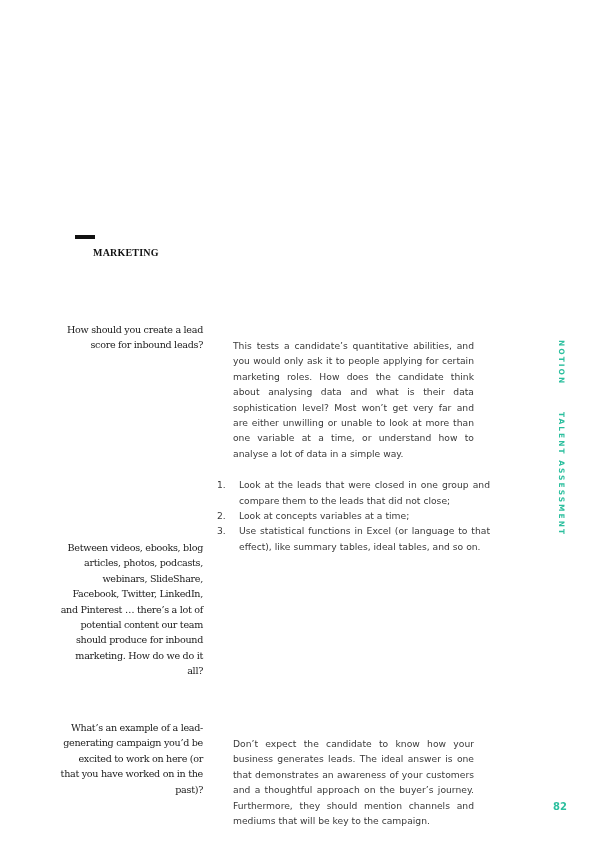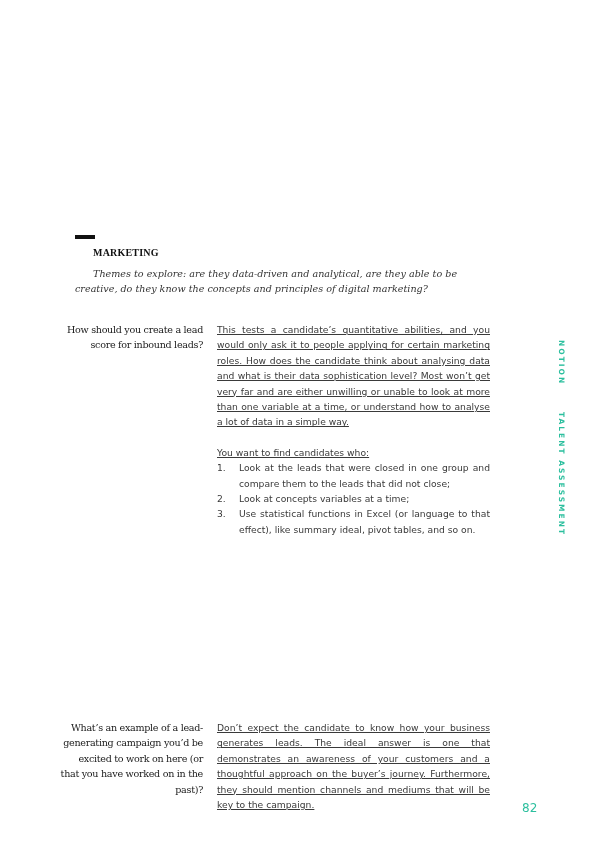--- a/index.html
+++ b/index.html
@@ -69,21 +69,21 @@
     .answer {
       margin-left: 14px;
       width: 273px;
       font-family: "DejaVu Sans", sans-serif;
       font-size: 9.2px;
       line-height: 15.4px;
       color: #3a3a3a;
       text-align: justify;
       flex: none;
     }
-    .answer p { margin: 0; text-decoration: underline; }
+    .answer p { margin: 16px; }
     .answer p + p { margin-top: 15px; }
     .answer ol {
       margin: 0;
       padding: 0;
       list-style: none;
     }
     .answer ol li {
       display: flex;
     }
     .answer ol li .num {
@@ -108,62 +108,61 @@
     .side-notion {
       left: 557px;
       top: 340px;
     }
     .side-talent {
       left: 557px;
       top: 412px;
     }
     .page-number {
       position: absolute;
-      left: 522px;
+      left: 553px;
       top: 801px;
       font-family: "DejaVu Sans", sans-serif;
-      font-weight: normal;
-      font-size: 12px;
+      font-weight: bold;
+      font-size: 10px;
       color: #2cbf9e;
     }
   </style>
 </head>
 <body>
 
 <div class="page">
 
   <div class="rule"></div>
 
   <div class="section-title">MARKETING</div>
 
-  <div class="intro">Themes to explore: are they data-driven and analytical, are they able to be creative, do they know the concepts and principles of digital marketing?</div>
 
   <div class="qa" style="top:322px;">
     <div class="question">How should you create a lead score for inbound leads?</div>
     <div class="answer">
       <p>This tests a candidate’s quantitative abilities, and you would only ask it to people applying for certain marketing roles. How does the candidate think about analysing data and what is their data sophistication level? Most won’t get very far and are either unwilling or unable to look at more than one variable at a time, or understand how to analyse a lot of data in a simple way.</p>
-      <p>You want to find candidates who:</p>
       <ol>
         <li>
           <span class="num">1.</span>
           <span class="txt">Look at the leads that were closed in one group and compare them to the leads that did not close;</span>
         </li>
         <li>
           <span class="num">2.</span>
           <span class="txt">Look at concepts variables at a time;</span>
         </li>
         <li>
           <span class="num">3.</span>
-          <span class="txt">Use statistical functions in Excel (or language to that effect), like summary ideal, pivot tables, and so on.</span>
+          <span class="txt">Use statistical functions in Excel (or language to that effect), like summary tables, ideal tables, and so on.</span>
         </li>
       </ol>
     </div>
   </div>
 
   <div class="qa" style="top:540px;">
+    <div class="question">Between videos, ebooks, blog articles, photos, podcasts, webinars, SlideShare, Facebook, Twitter, LinkedIn, and Pinterest … there’s a lot of potential content our team should produce for inbound marketing. How do we do it all?</div>
   </div>
 
   <div class="qa" style="top:720px;">
     <div class="question">What’s an example of a lead-generating campaign you’d be excited to work on here (or that you have worked on in the past)?</div>
     <div class="answer">
       <p>Don’t expect the candidate to know how your business generates leads. The ideal answer is one that demonstrates an awareness of your customers and a thoughtful approach on the buyer’s journey. Furthermore, they should mention channels and mediums that will be key to the campaign.</p>
     </div>
   </div>
 
   <div class="side-label side-notion">NOTION</div>

